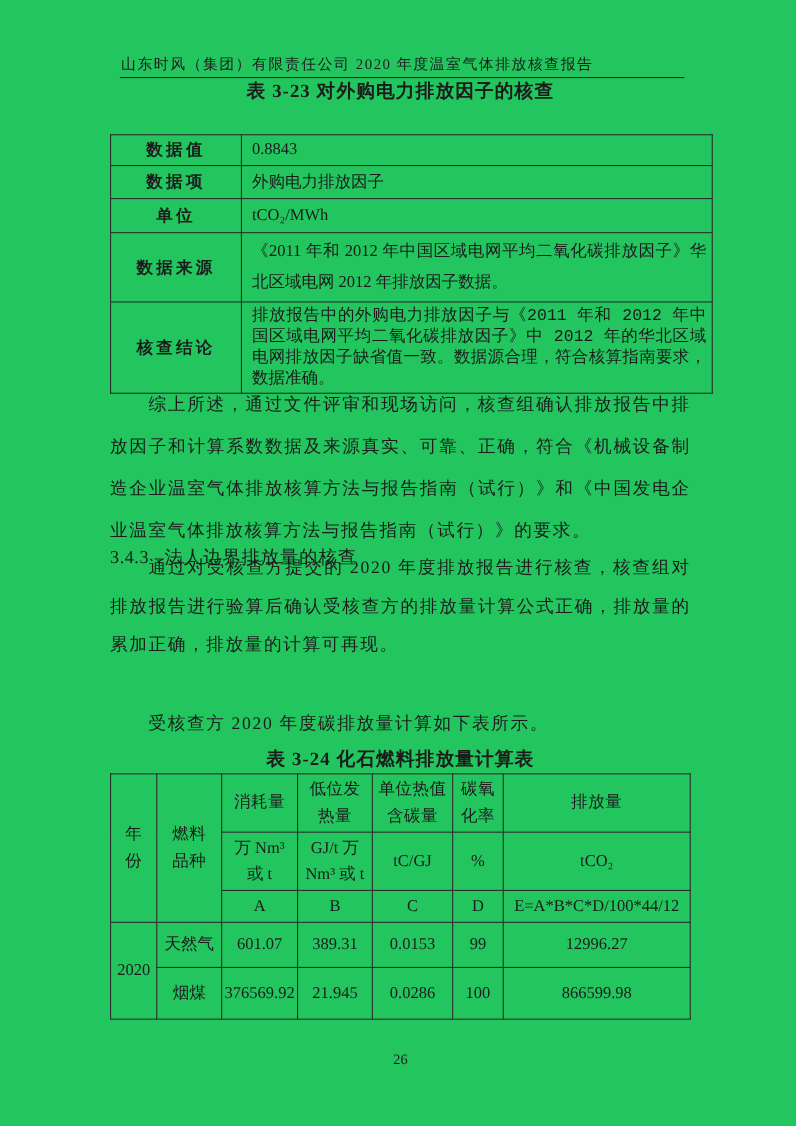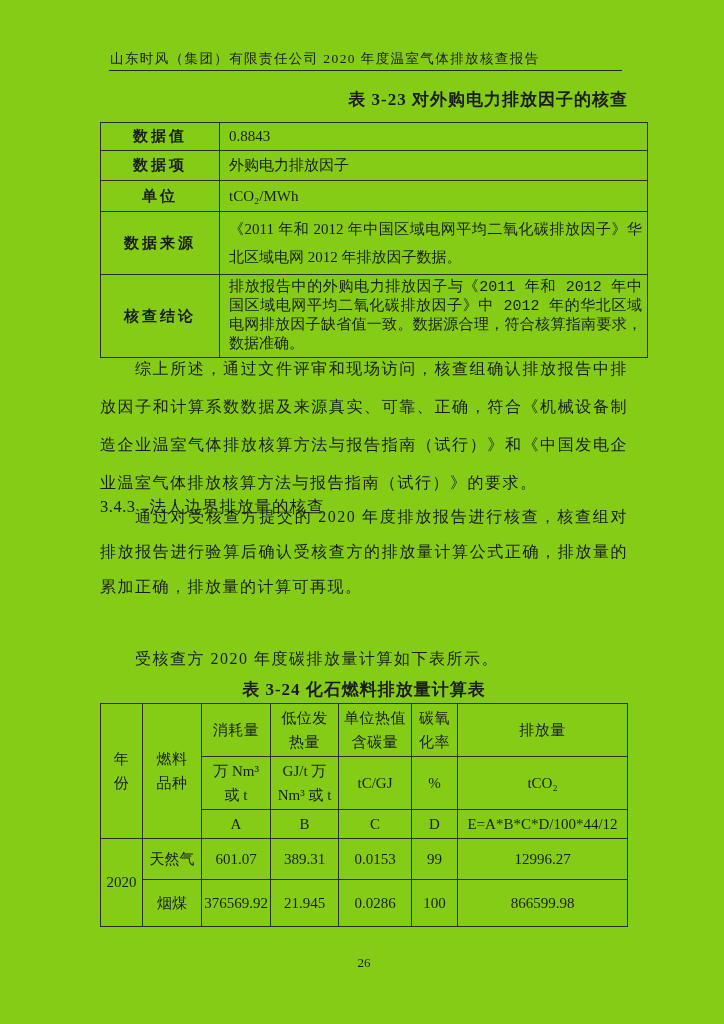--- a/index.html
+++ b/index.html
@@ -1,20 +1,20 @@
 <!DOCTYPE html>
 <html><head>
 <meta charset="utf-8">
 <style>
   html,body { margin:0; padding:0; background:#e8e8e8; }
   .page {
     position: relative;
     width: 724px; height: 1024px;
     margin: 0 auto;
-    background: #84cc16;
+    background: #22c55e;
     font-family: "Liberation Serif", "DejaVu Serif", serif;
     color: #1c1c1c;
     overflow: hidden;
   }
 
   
   .running-header {
     position: absolute; left: 110px; top: 50px;
     font-size: 13.5px; letter-spacing: 1.4px; white-space: nowrap;
   }
@@ -22,21 +22,21 @@
     position: absolute; left: 109px; top: 70px; width: 513px;
     border-top: 1.6px solid #262626;
   }
 
   
   .table-title {
     position: absolute; left: 100px; width: 528px;
     text-align: center; font-weight: bold; font-size: 17px;
     letter-spacing: 1px;
   }
-  .t23-title { top: 88px; text-align: right; }
+  .t23-title { top: 71px; }
   .t24-title { top: 678px; }
 
   
   table { border-collapse: collapse; table-layout: fixed; }
   td { border: 1.6px solid #2d2d2d; vertical-align: middle; }
 
   
   .t23 { position: absolute; left: 100px; top: 122px; width: 548px; }
   .t23 .lbl {
     width: 117px; text-align: center; font-weight: bold;

